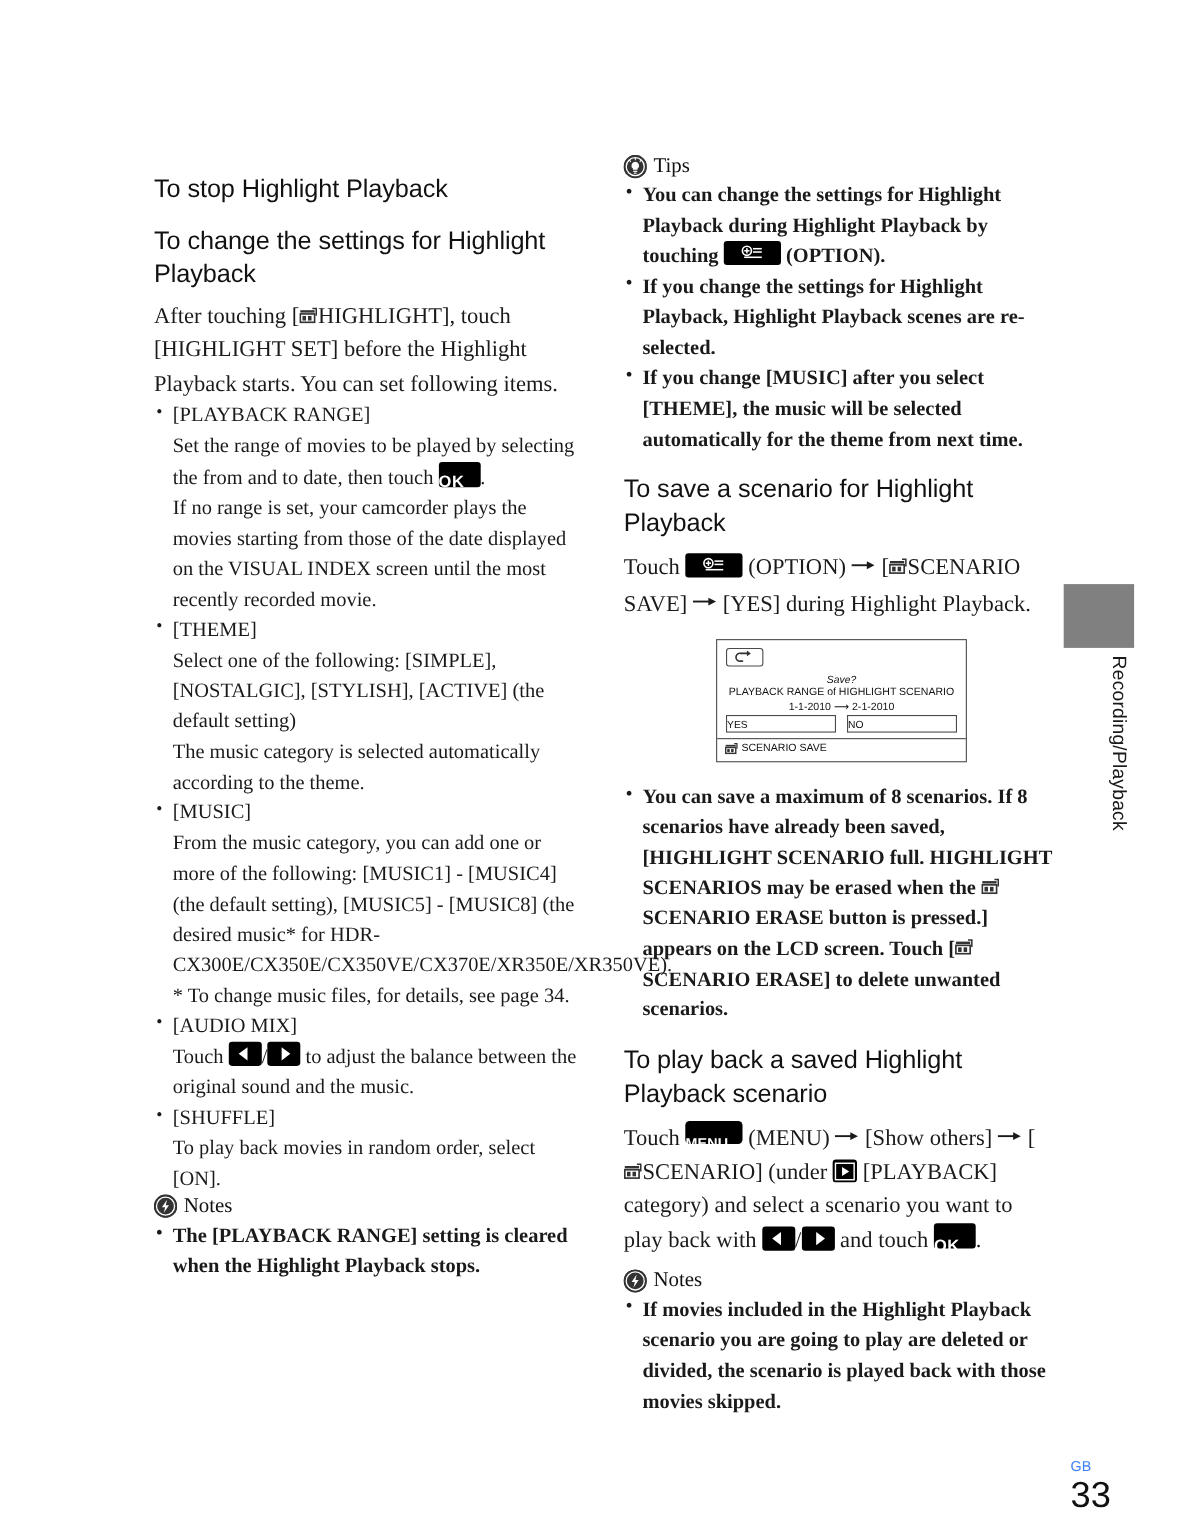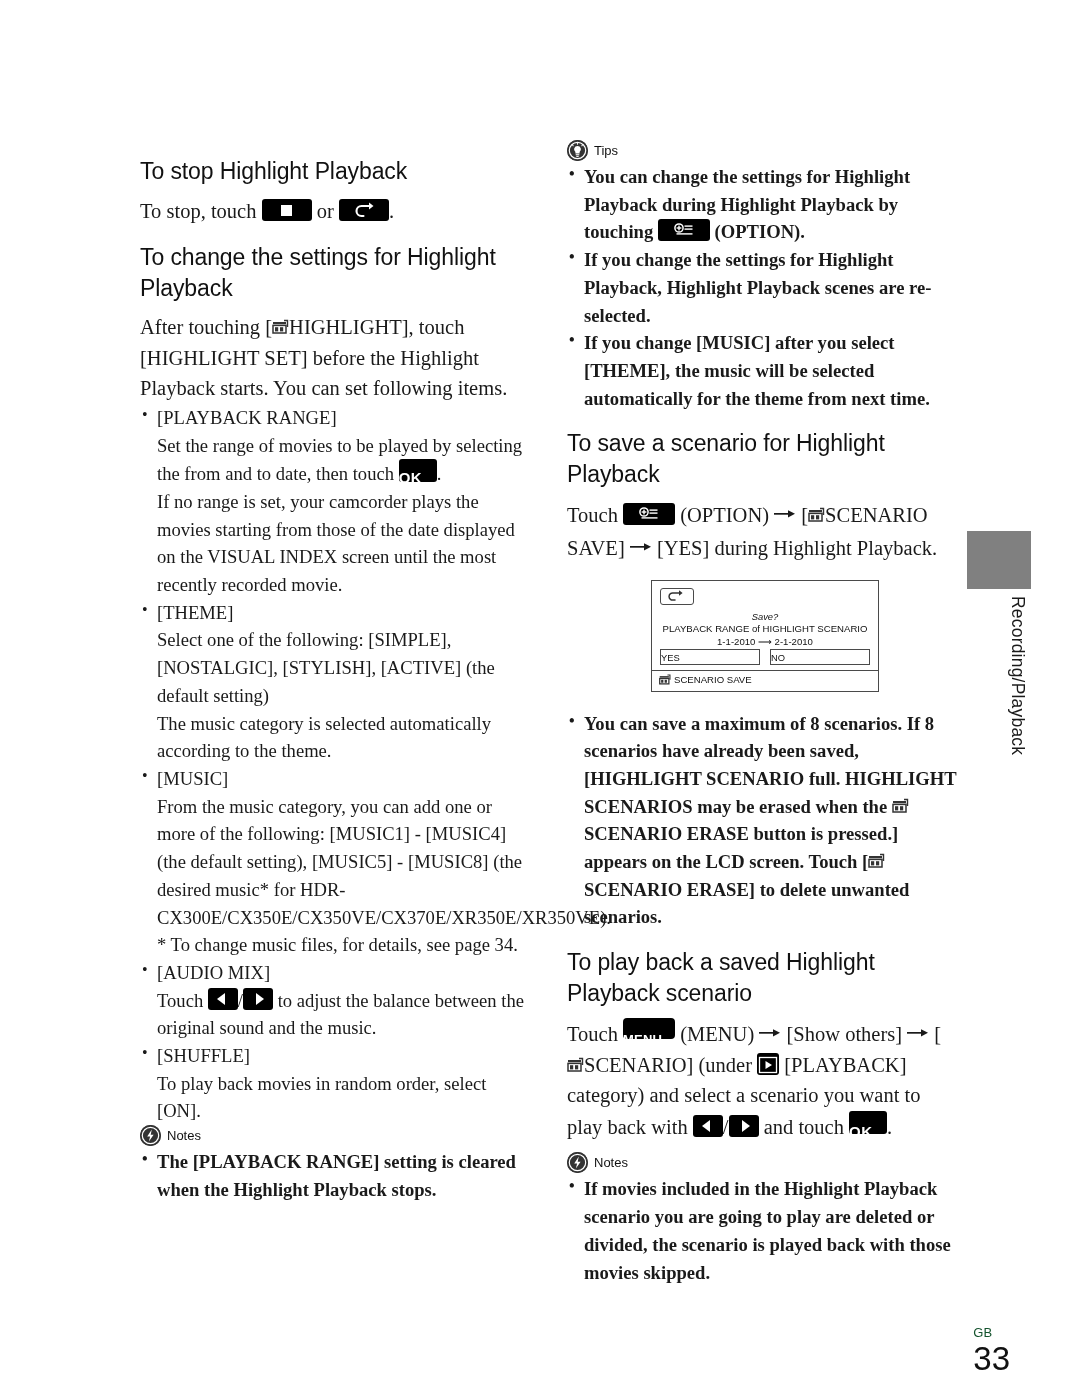--- a/index.html
+++ b/index.html
@@ -102,22 +102,22 @@
   }
 
   
   .callout-head {
     display: flex;
     align-items: center;
     gap: 6px;
     margin: 0 0 2px 0;
   }
   .callout-head .label {
-    font-family: Liberation Sans, sans-serif;
-    font-size: 13px;
+    font-family: Liberation Serif, serif;
+    font-size: 19px;
     color: #111;
   }
   .cicon {
     width: 21px;
     height: 21px;
     flex: 0 0 21px;
     border-radius: 50%;
     background: #333;
     position: relative;
     display: inline-block;
@@ -269,50 +269,40 @@
   
   .footer {
     position: absolute;
     right: 70px;
     bottom: 22px;
     text-align: left;
     font-family: "Liberation Sans", sans-serif;
   }
   .footer .gb {
     font-size: 13px;
-    color: #14532d;
+    color: #3b82f6;
     line-height: 1;
     margin-bottom: 3px;
   }
   .footer .pg {
     font-size: 33px;
     color: #111;
     line-height: 1;
   }
 </style>
 </head>
 <body>
 
 <div class="page">
 
   <div class="col col-left">
 
     <h2 class="sec">To stop Highlight Playback</h2>
 
 
-    <p class="body">
-      <span>To stop, touch </span><span class="btn btn-wide">
-        <svg width="50" height="22" viewBox="0 0 50 22">
-          <rect x="19" y="6" width="11" height="11" fill="#fff"></rect>
-        </svg></span><span> or </span><span class="btn btn-wide">
-        <svg width="50" height="22" viewBox="0 0 50 22">
-          <path d="M31 7 L22.5 7 A5 5 0 1 0 22.5 17 L24.5 17" stroke="#fff" stroke-width="2.1" fill="none" stroke-linecap="round"></path>
-          <polygon points="30,3.4 34.5,7 30,10.6" fill="#fff"></polygon>
-        </svg></span><span>.</span>
-    </p>
 
     <h2 class="sec gap-before">To change the settings for Highlight Playback</h2>
 
     <p class="body">
       <span>After touching [</span><span class="glyph-hl">
         <svg width="17" height="17" viewBox="0 0 17 17">
           <rect x="1" y="3" width="13" height="2.2" fill="#333"></rect>
           <rect x="1" y="6.4" width="13" height="7.6" fill="none" stroke="#333" stroke-width="1.5"></rect>
           <rect x="3" y="8.2" width="3.2" height="4.2" fill="#333"></rect>
           <rect x="8" y="8.2" width="3.2" height="4.2" fill="#333"></rect>

